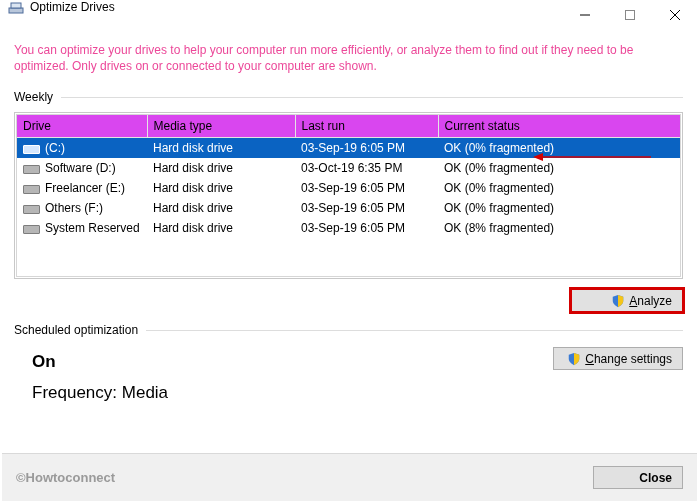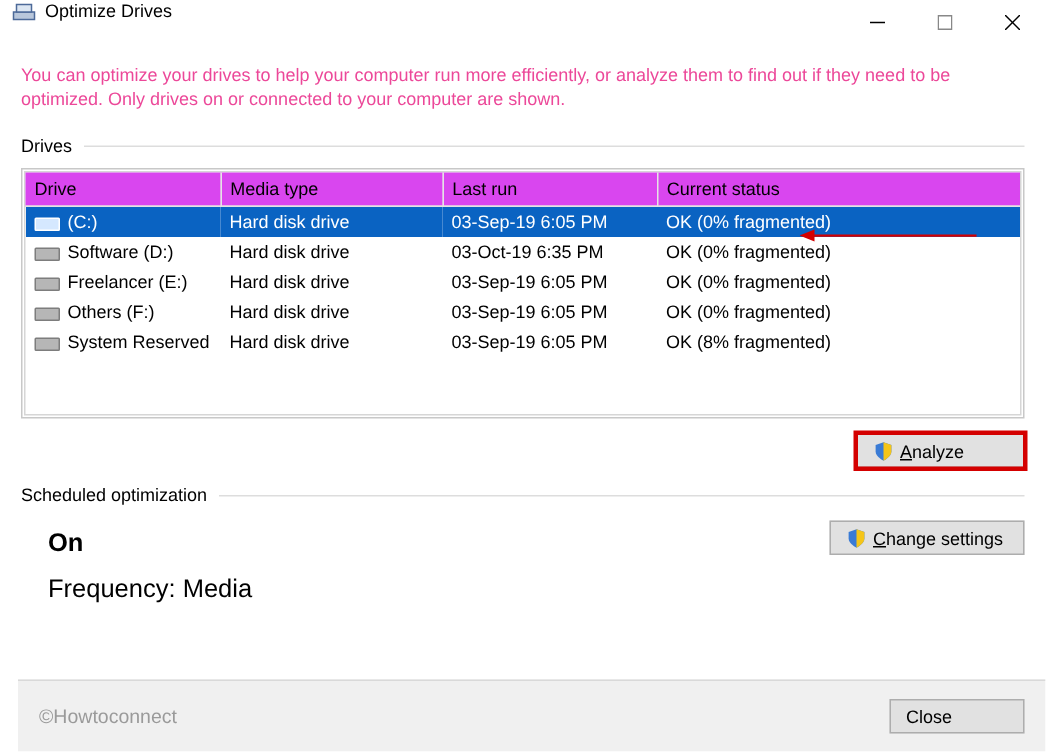--- a/index.html
+++ b/index.html
@@ -28,34 +28,34 @@
   td { font-size: 12px; padding: 3px 6px; white-space: nowrap; }
   tr.selected td { background: #0a63c2; color: #fff; }
   tr.selected td:first-child { position: relative; }
   .drive-cell { display: flex; align-items: center; gap: 6px; }
   .drive-icon { width: 16px; height: 12px; position: relative; }
   .drive-icon::before { content: ""; position: absolute; left: 0; top: 3px; width: 15px; height: 7px; background: #b6b6b6; border: 1px solid #7d7d7d; border-radius: 1px; }
   tr.selected .drive-icon::before { background: #d5e8ff; border-color: #fff; }
   .blank-space { height: 38px; }
 
   .btn-row { display: flex; justify-content: flex-end; gap: 8px; margin-top: 10px; }
-  .btn { min-width: 112px; height: 23px; border: 1px solid #adadad; background: #e1e1e1; font-size: 12px; display: inline-flex; align-items: center; justify-content: flex-start; gap: 4px; cursor: default; padding: 0 10px; }
+  .btn { min-width: 112px; height: 23px; border: 1px solid #adadad; background: #e1e1e1; font-size: 12px; display: inline-flex; align-items: center; justify-content: flex-end; gap: 4px; cursor: default; padding: 0 10px; }
   .btn .und { text-decoration: underline; }
   .btn.highlight { outline: 3px solid #d40000; outline-offset: -1px; }
   .shield { width: 14px; height: 14px; }
 
   .arrow-overlay { position: absolute; pointer-events: none; }
 
   .sched-block { margin-top: 11px; }
   .sched-body { display: flex; margin-top: 10px; }
   .sched-text { padding-left: 18px; font-size: 17px; line-height: 1.8; }
   .sched-text .on { font-weight: 600; }
   .sched-right { margin-left: auto; }
 
-  .footer { position: absolute; left: 12px; right: 0; bottom: 0; height: 48px; border-top: 1px solid #d9d9d9; background: #f0f0f0; display: flex; align-items: center; padding: 0 14px; }
+  .footer { position: absolute; left: 2px; right: 0; bottom: 0; height: 48px; border-top: 1px solid #d9d9d9; background: #f0f0f0; display: flex; align-items: center; padding: 0 14px; font-weight: bold; }
   .footer .wm { color: #9a9a9a; font-size: 13px; }
   .footer .close-btn { margin-left: auto; }
 </style>
 </head>
 <body>
 
 <div class="titlebar">
   <svg width="16" height="16" viewBox="0 0 16 16">
     <rect x="1" y="8" width="14" height="5" fill="#b9c7db" stroke="#4d6a99"></rect>
     <rect x="3" y="3" width="10" height="5" fill="#dce6f2" stroke="#4d6a99"></rect>
@@ -78,21 +78,21 @@
           <line x1="10" y1="0" x2="0" y2="10" stroke="#000" stroke-width="1"></line>
         </svg>
     </div>
   </div>
 </div>
 
 <div class="content">
   <div class="intro">You can optimize your drives to help your computer run more efficiently, or analyze them to find out if they need to be optimized. Only drives on or connected to your computer are shown.</div>
 
   <div class="section-label">
-    <span>Drives</span>
+    <span>Weekly</span>
     <span class="hr"></span>
   </div>
 
   <div class="grid-wrap">
     <div class="grid-inner">
       <table>
         <colgroup>
             <col style="width:130px">
             <col style="width:148px">
             <col style="width:143px">

